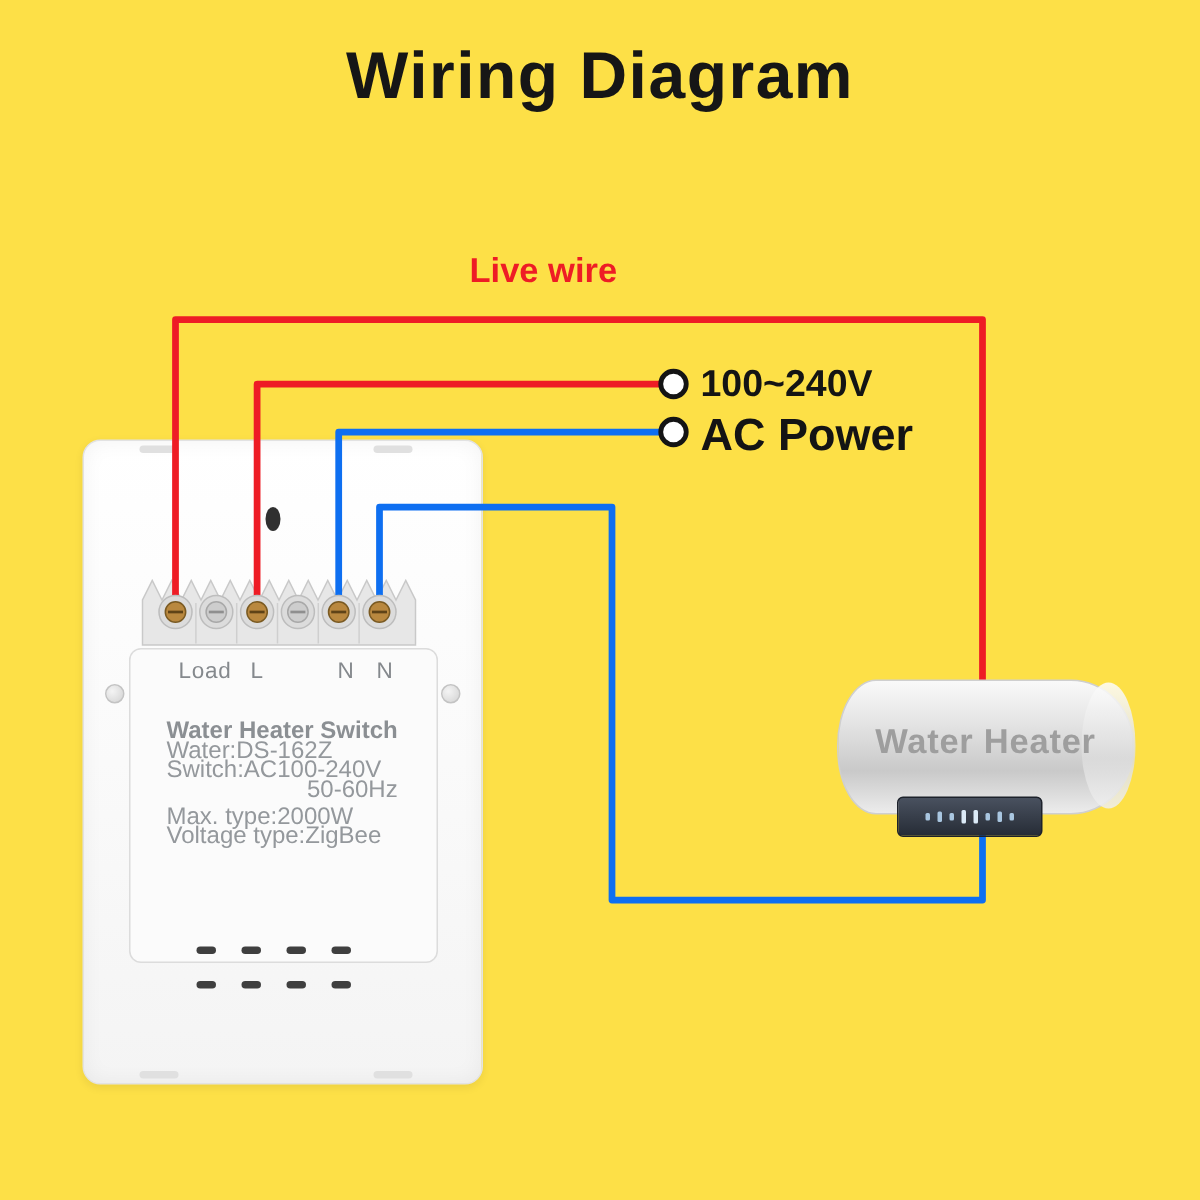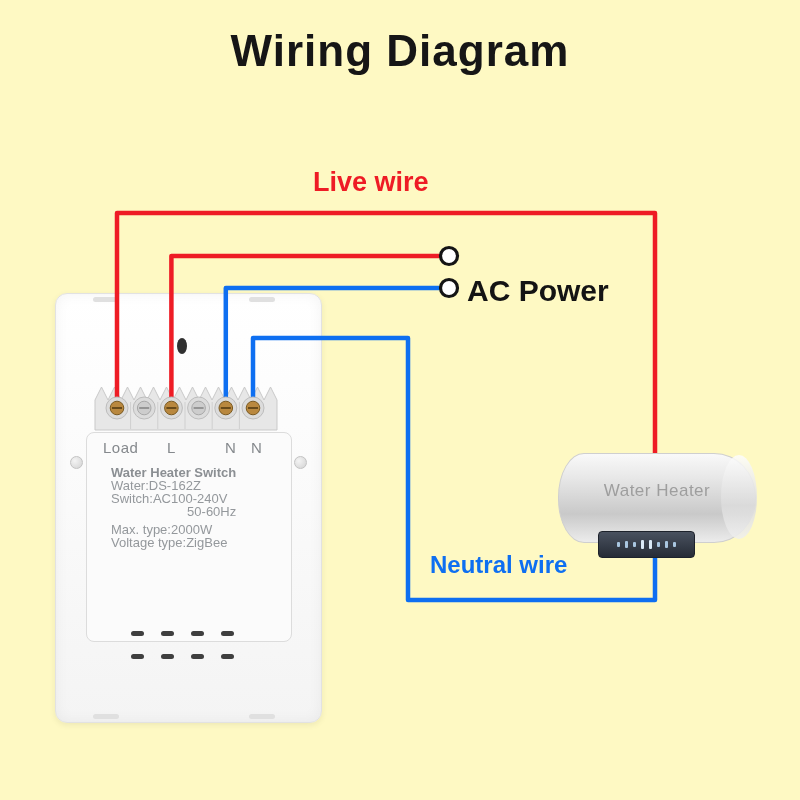--- a/index.html
+++ b/index.html
@@ -2,30 +2,30 @@
 <html style="--live: #ee1c25; --neutral: #0e6ff1; --title-color: #161616;"><head>
 <meta charset="utf-8">
 <style>
   :root{
     --live:#ee1c25;
     --neutral:#0e6ff1;
     --title-color:#161616;
   }
   html,body{margin:0;padding:0;background:#ffffff;}
   .stage{
-    position:relative;width:800px;height:800px;background:#fef9c3;
+    position:relative;width:800px;height:800px;background:#fde047;
     font-family:"Liberation Sans", sans-serif;overflow:hidden;
   }
   .title{
     position:absolute;top:26px;left:0;width:100%;margin:0;
     text-align:center;font-size:44px;font-weight:700;color:var(--title-color);
     letter-spacing:1px;
   }
   .label{position:absolute;font-weight:700;}
-  .live-label{left:313px;top:167px;font-size:27px;color:var(--live);}
+  .live-label{left:313px;top:167px;font-size:23px;color:var(--live);}
   .neutral-label{left:430px;top:551px;font-size:24px;color:var(--neutral);}
   .supply-voltage{position:absolute;left:467px;top:242px;font-size:25px;font-weight:600;color:#141414;}
   .supply-name{position:absolute;left:467px;top:274px;font-size:30px;font-weight:600;color:#141414;}
 
   
   .switch-body{
     position:absolute;left:55px;top:293px;width:265px;height:428px;
     background:linear-gradient(180deg,#ffffff,#fafafa 50%,#f4f4f4);
     border:1px solid #e2e2e2;border-radius:12px;
     box-shadow:inset 0 0 14px rgba(0,0,0,0.05), 0 2px 6px rgba(0,0,0,0.07);
@@ -38,22 +38,22 @@
     background:radial-gradient(circle at 35% 35%,#f4f4f4,#d2d2d2);border:1px solid #c3c3c3;}
   .side-screw.left{left:14px;} .side-screw.right{left:238px;}
   .vent{position:absolute;width:13px;height:5px;background:#3f3f3f;border-radius:2.5px;}
 
   
   .panel{
     position:absolute;left:30px;top:138px;width:204px;height:208px;
     background:#fbfbfb;border:1px solid #dcdcdc;border-radius:8px;
   }
   .tlabel{position:absolute;top:6px;font-size:15px;color:#85898d;letter-spacing:0.5px;}
-  .t0{left:16px;} .t1{left:80px;} .t2{left:138px;} .t3{left:164px;}
-  .info{position:absolute;left:24px;top:33px;font-size:13px;line-height:13px;color:#94989c;}
+  .t0{left:32px;} .t1{left:80px;} .t2{left:138px;} .t3{left:164px;}
+  .info{position:absolute;left:24px;top:48px;font-size:16px;line-height:13px;color:#94989c;}
   .iline.name{font-weight:700;color:#8b8f93;}
   .iline.freq{margin-left:56px;text-align:right;}
   .iline.gap{margin-top:5px;}
   .certs{
     position:absolute;left:20px;top:108px;width:160px;height:20px;
     display:flex;align-items:center;justify-content:space-between;color:#94989b;
   }
   .cert.ce{font-size:15px;font-weight:600;letter-spacing:2px;}
   .cert.rohs{font-size:13px;font-weight:700;}
   .cert.fcc{font-size:15px;font-weight:700;letter-spacing:-1px;}
@@ -70,21 +70,21 @@
     background:linear-gradient(180deg,#f9f9f9 0%,#e7e7e7 28%,#c9c9c9 68%,#ececec 100%);
     border:1px solid #cfcfcf;
     border-radius:26px 42px 42px 26px / 44px 44px 44px 44px;
   }
   .heater-cap{
     position:absolute;right:-2px;top:1px;width:36px;height:84px;border-radius:50%;
     background:linear-gradient(180deg,#fdfdfd,#dcdcdc 60%,#efefef);opacity:0.85;
   }
   .heater-label{
     position:absolute;left:0;top:27px;width:100%;text-align:center;
-    font-size:17px;color:#9e9e9e;letter-spacing:0.5px;
+    font-size:23px;color:#9e9e9e;letter-spacing:0.5px;font-weight:bold;
   }
   .heater-display{
     position:absolute;left:598px;top:531px;width:97px;height:27px;z-index:7;
     background:linear-gradient(180deg,#49515f,#262c36);
     border:1px solid #1d222b;border-radius:4px;
     display:flex;align-items:center;justify-content:center;gap:5px;padding:0 8px;box-sizing:border-box;
   }
   .seg{display:inline-block;width:3px;background:#a9c6e0;border-radius:1px;}
   .seg.h5{height:5px;} .seg.h7{height:7px;} .seg.h9{height:9px;background:#dbeaf7;}
 </style>
@@ -188,16 +188,16 @@
     <span class="seg h7"></span>
     <span class="seg h5"></span>
     <span class="seg h9"></span>
     <span class="seg h9"></span>
     <span class="seg h5"></span>
     <span class="seg h7"></span>
     <span class="seg h5"></span>
   </div>
 
   <div class="label live-label">Live wire</div>
-  <div class="label neutral-label">Neutral wire</div>
+  <div class="supply-voltage">100~240V</div>
   <div class="supply-name">AC Power</div>
 
 </div>
 
 </body></html>

